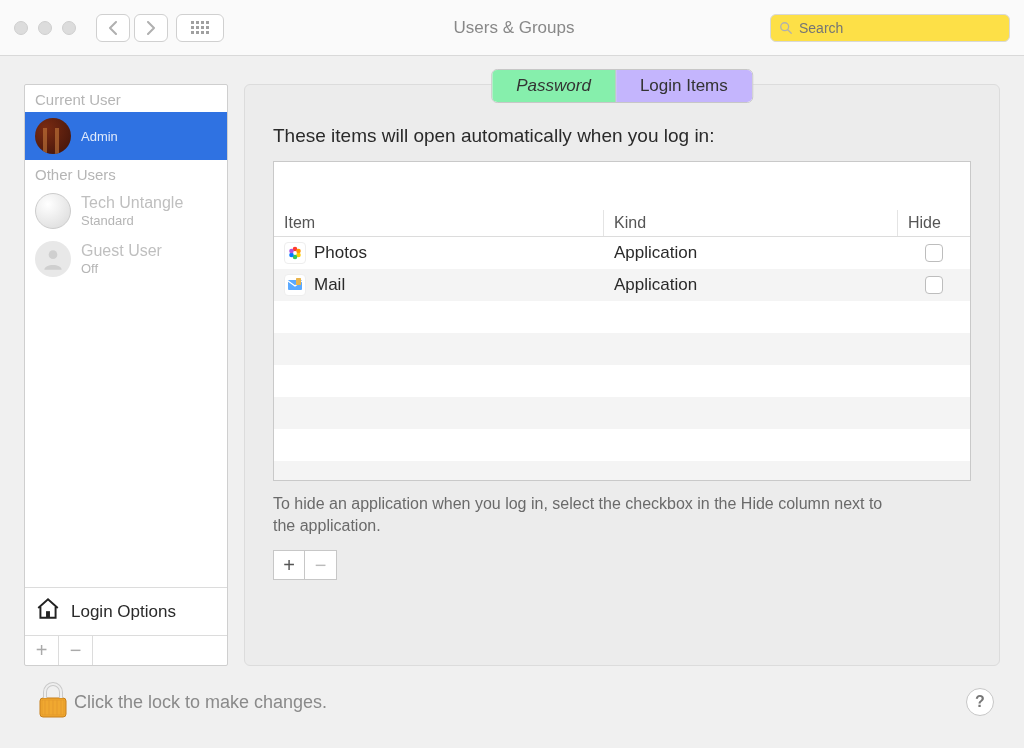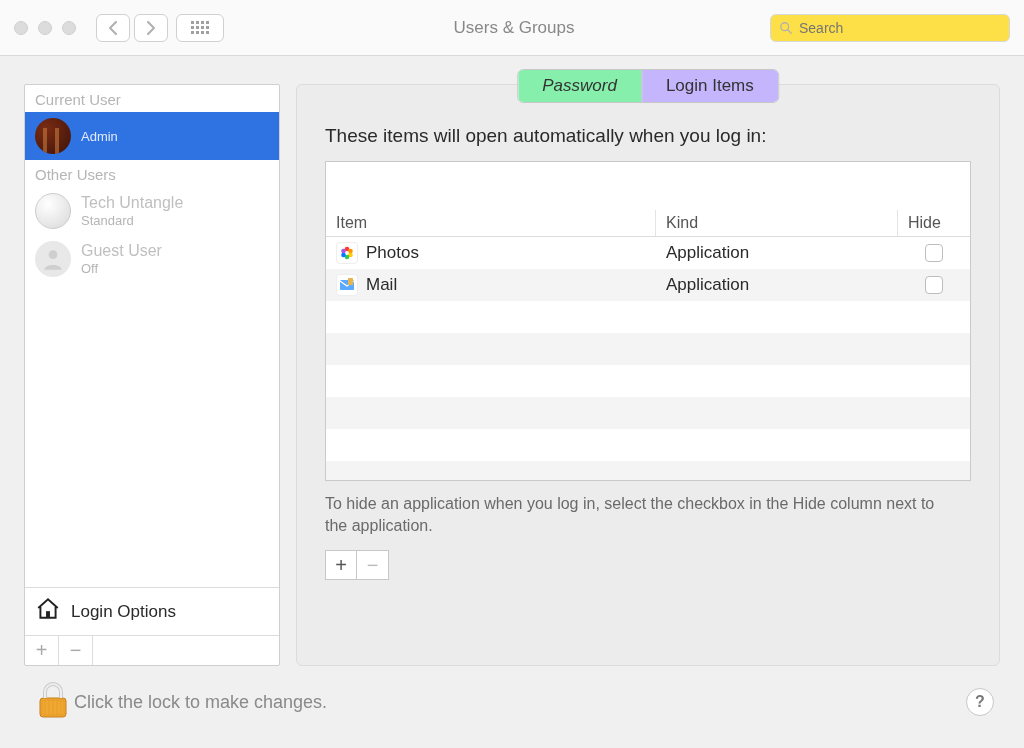--- a/index.html
+++ b/index.html
@@ -58,21 +58,21 @@
     font-size:14px; color:#444; flex:1; padding-left:6px;
   }
   
   .content {
     display: flex;
     padding: 28px 24px 0 24px;
     gap: 16px;
     height: 610px;
   }
   .sidebar {
-    width: 256px;
+    width: 204px;
     background: #fff;
     border: 1px solid #cfcfcf;
     border-radius: 2px;
     display: flex; flex-direction: column;
     overflow: hidden;
   }
   .sb-section-label {
     font-size: 15px; color: #b5b5b5; padding: 6px 10px 4px 10px;
   }
   .sb-user {

